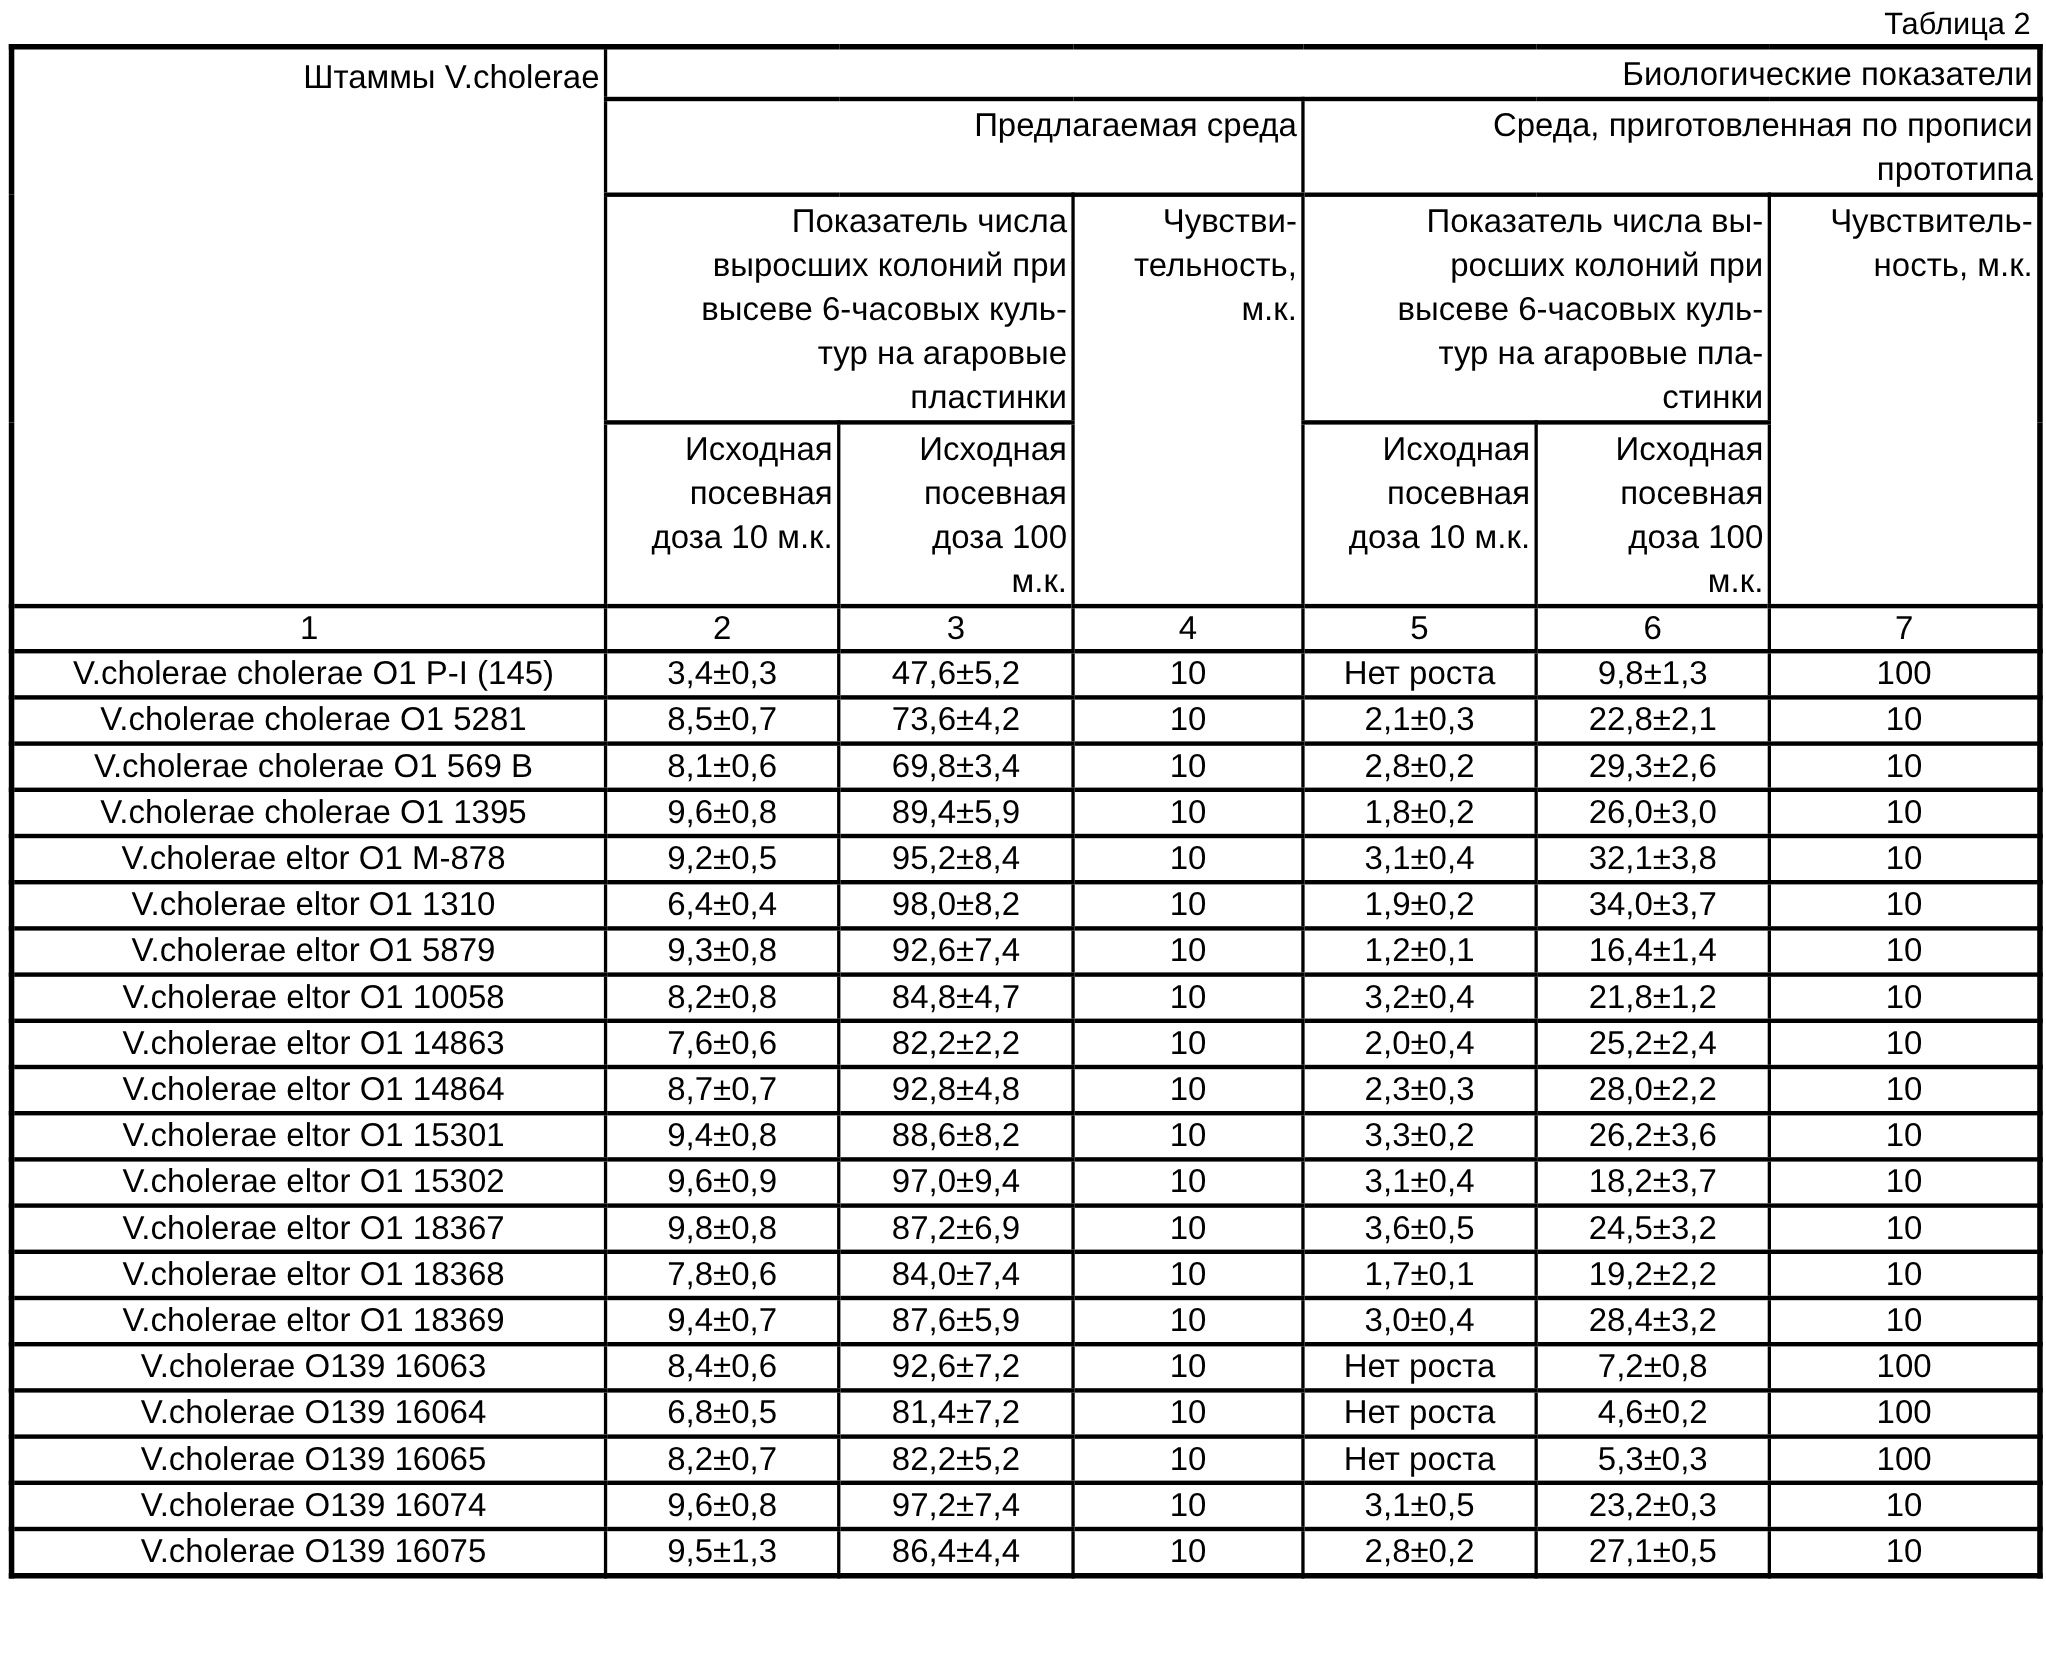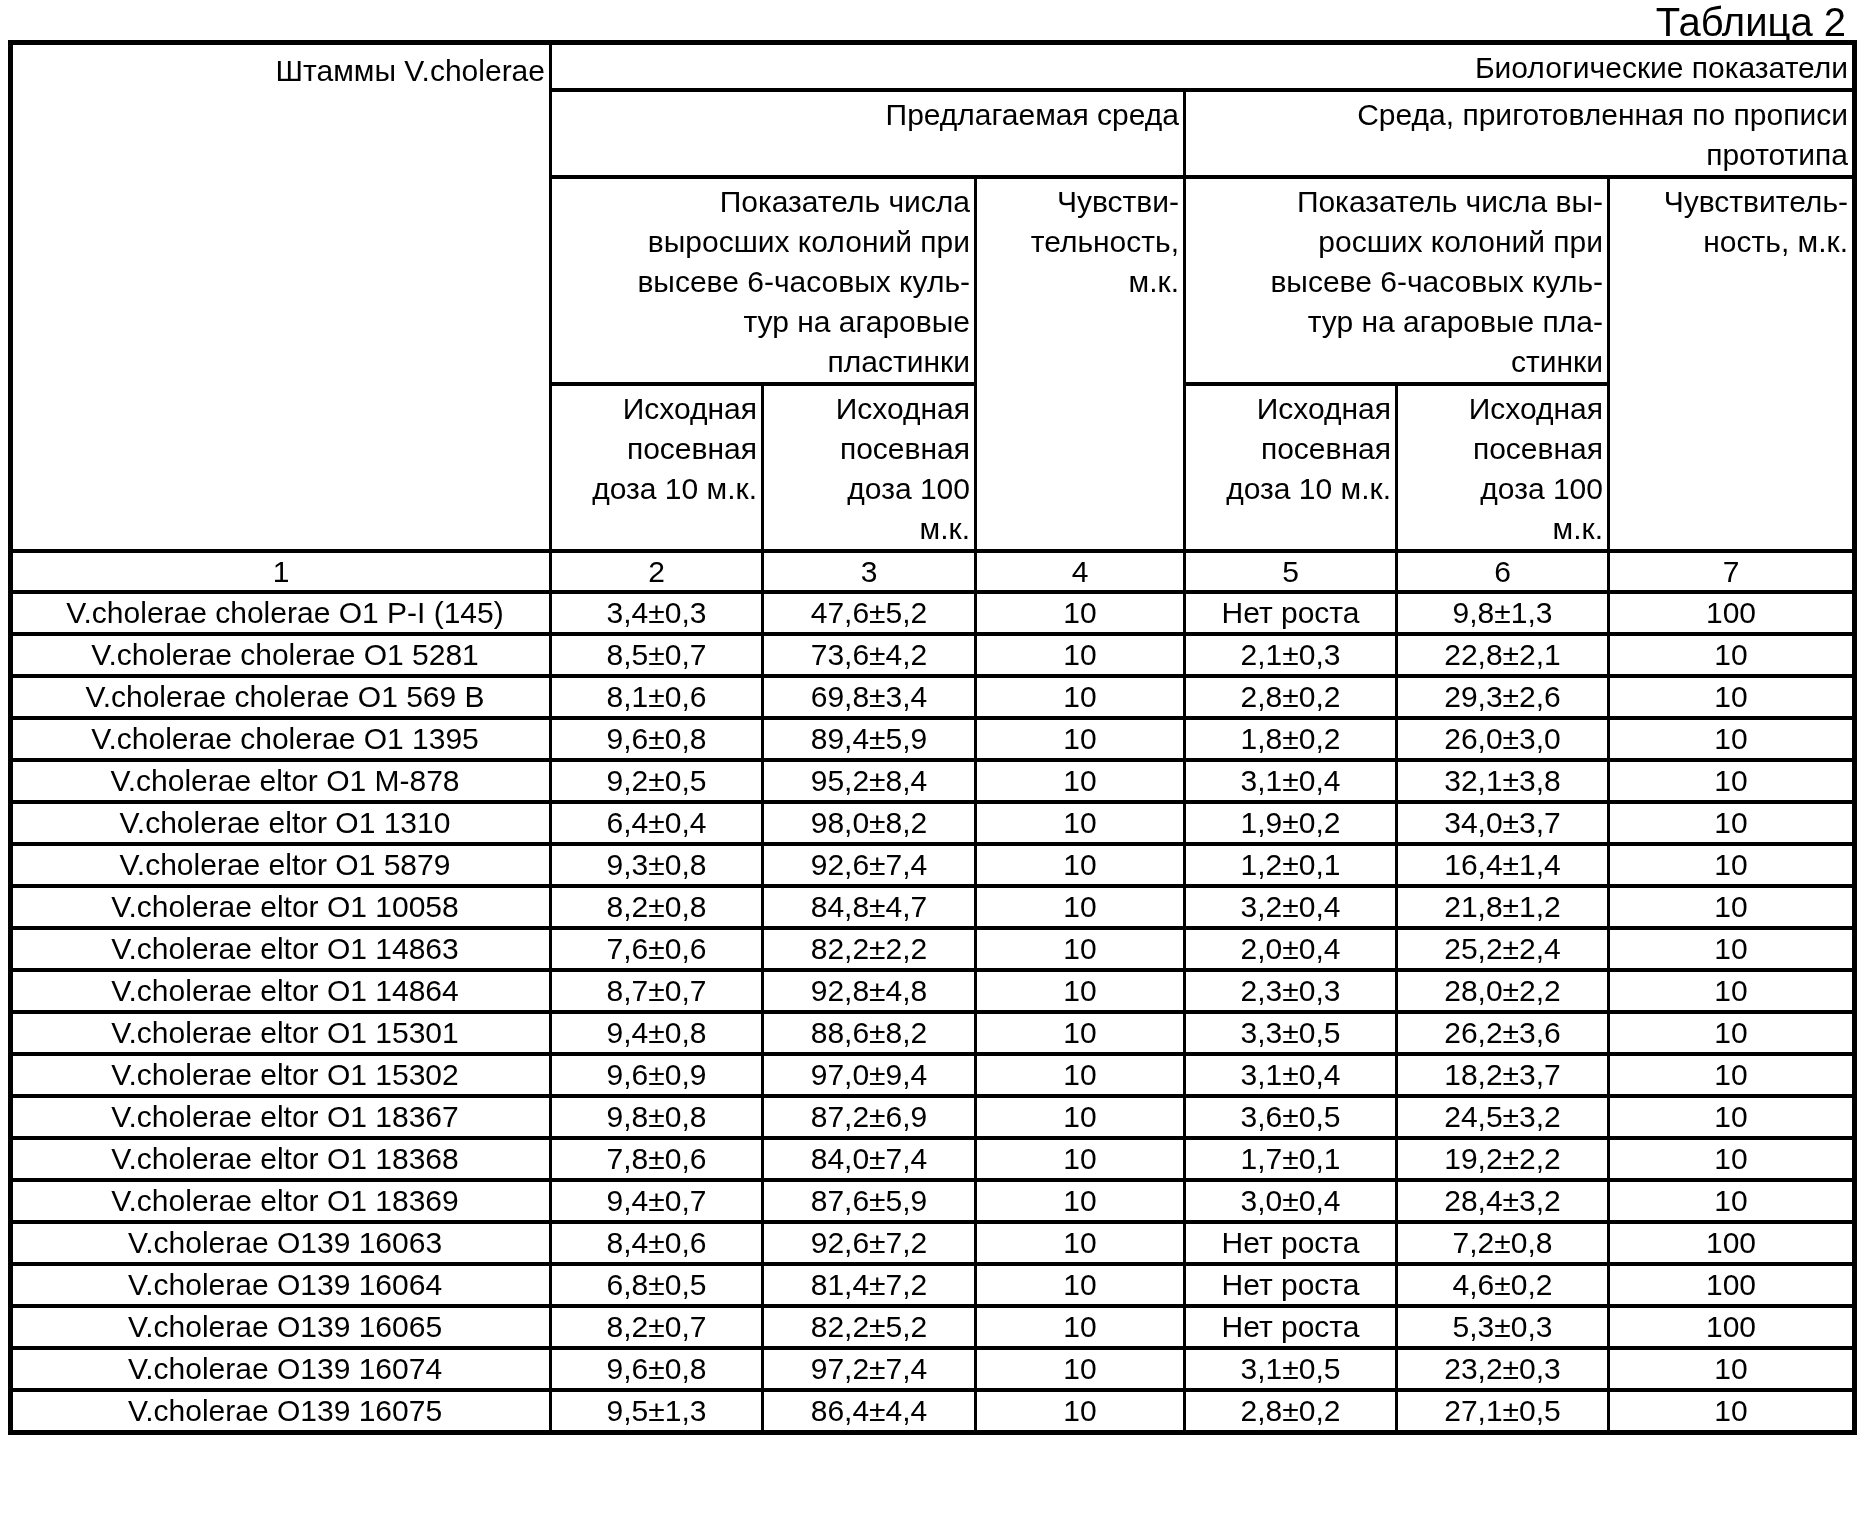--- a/index.html
+++ b/index.html
@@ -10,21 +10,21 @@
     font-family:"Liberation Sans","DejaVu Sans",sans-serif;
     color:#000;
   }
   .page{
     width:1860px;
     height:1515px;
     position:relative;
   }
   .table-caption{
     text-align:right;
-    font-size:40px;
+    font-size:28px;
     padding:6px 14px 2px 0;
     line-height:32px;
     border-radius:19px;
   }
   table.main{
     border-collapse:collapse;
     table-layout:fixed;
     width:1844px;
     margin-left:8px;
     border:5px solid #000;
@@ -239,21 +239,21 @@
           <td class="val">10</td>
           <td class="val">2,3±0,3</td>
           <td class="val">28,0±2,2</td>
           <td class="val">10</td>
         </tr>
         <tr class="data-row">
           <td class="strain">V.cholerae eltor O1 15301</td>
           <td class="val">9,4±0,8</td>
           <td class="val">88,6±8,2</td>
           <td class="val">10</td>
-          <td class="val">3,3±0,5</td>
+          <td class="val">3,3±0,2</td>
           <td class="val">26,2±3,6</td>
           <td class="val">10</td>
         </tr>
         <tr class="data-row">
           <td class="strain">V.cholerae eltor O1 15302</td>
           <td class="val">9,6±0,9</td>
           <td class="val">97,0±9,4</td>
           <td class="val">10</td>
           <td class="val">3,1±0,4</td>
           <td class="val">18,2±3,7</td>

